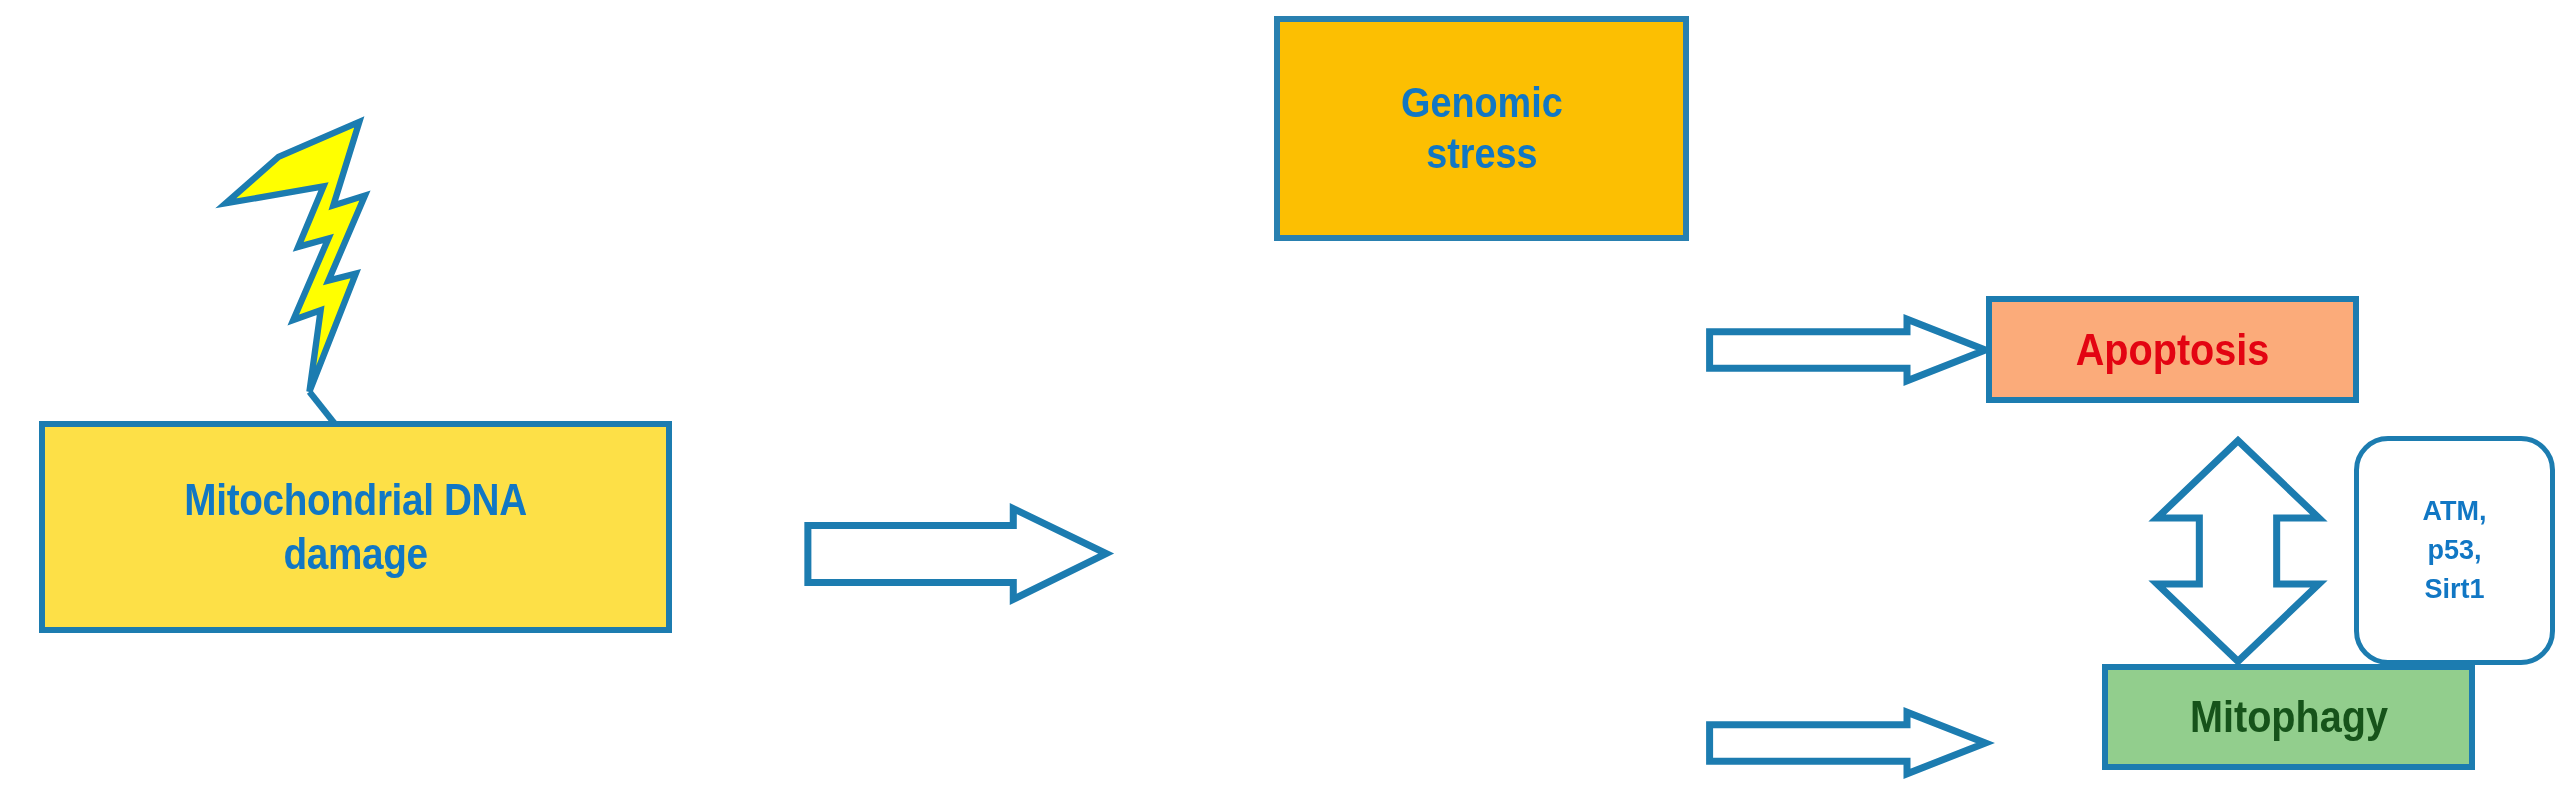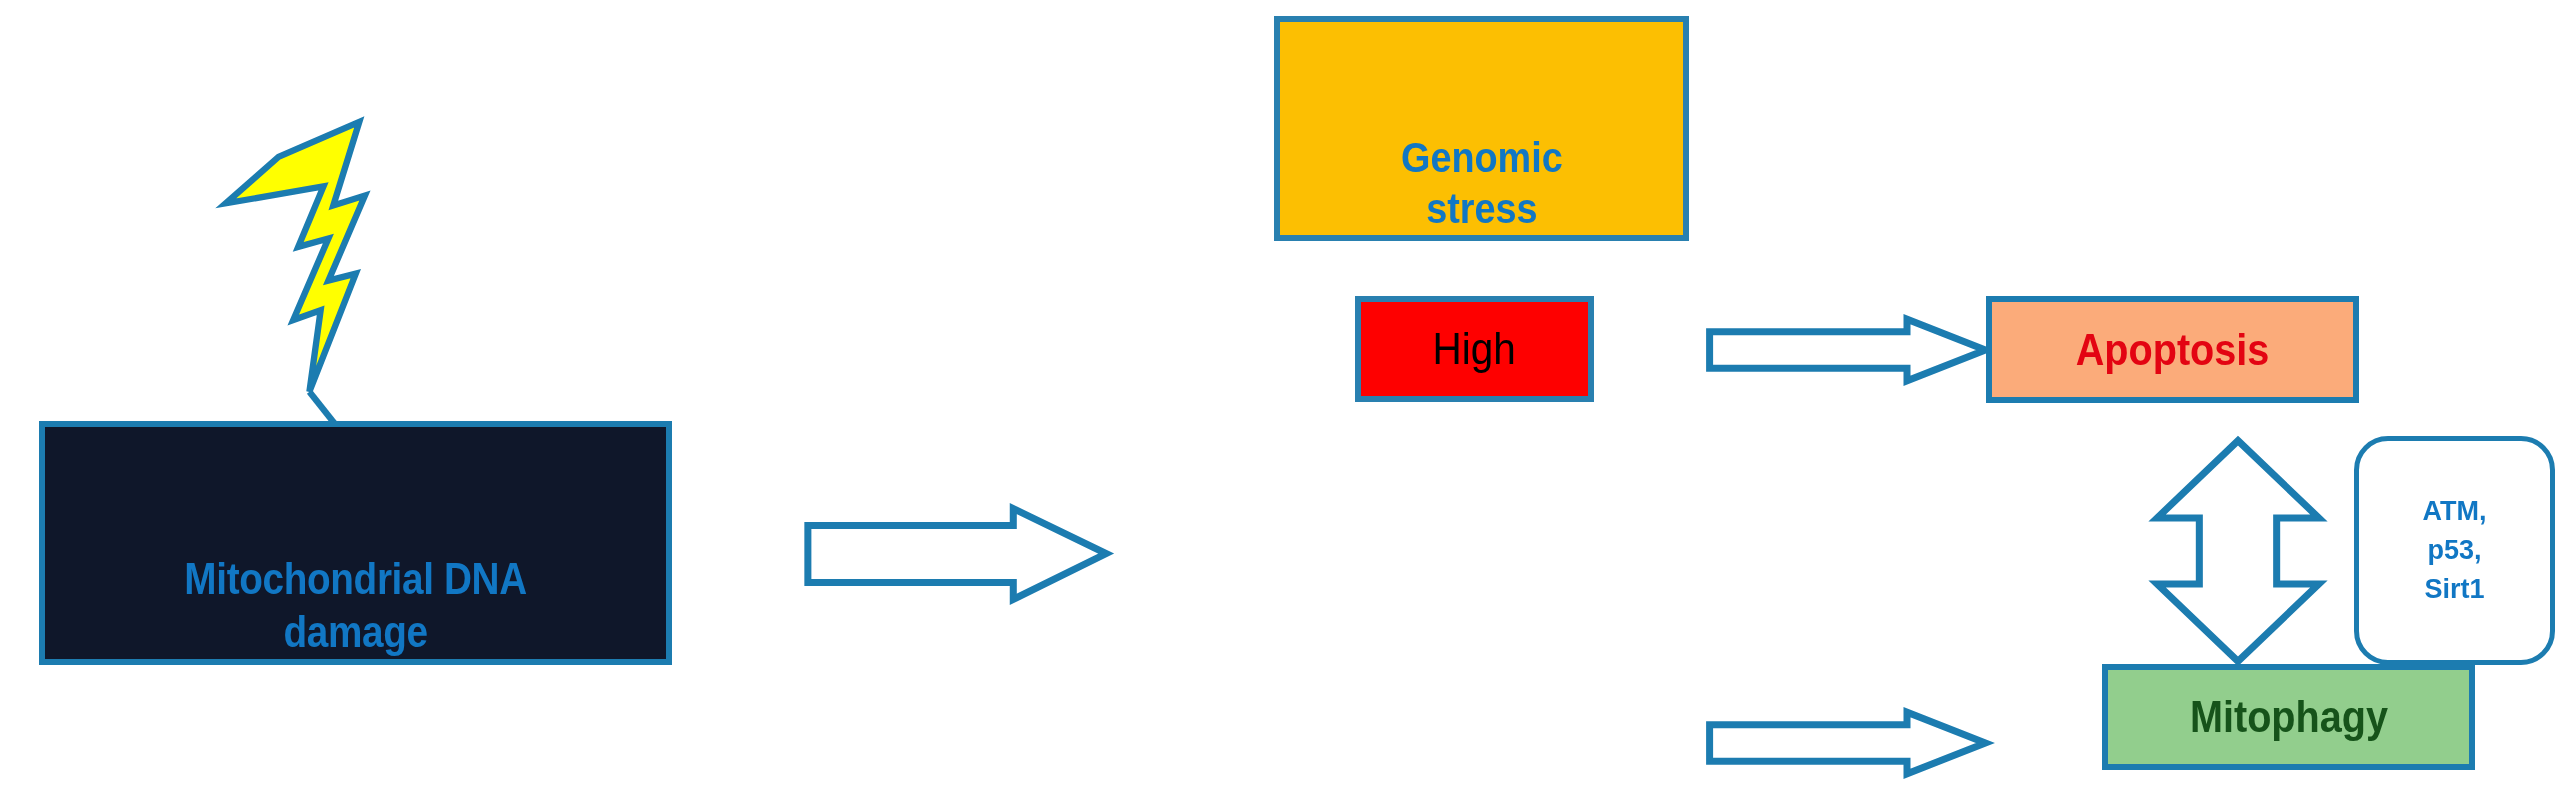--- a/index.html
+++ b/index.html
@@ -27,40 +27,38 @@
     line-height: 1.22;
   }
   .node .label {
     display: block;
     white-space: pre-line;
   }
 
   
   #node-mtdna {
     left: 39px;  top: 421px;
-    width: 633px; height: 244px;
-    background: #0f172a;
+    width: 633px; height: 212px;
+    background: #fde047;
     border: 6.3px solid #1c7cb0;
-    align-items: flex-end;
   }
   #node-mtdna .label {
     color: #1177c4;
     font-weight: bold;
     font-size: 44px;
     letter-spacing: -0.4px;
     transform: scaleX(0.88);
   }
 
   
   #node-genomic {
     left: 1274px; top: 15.5px;
     width: 415px; height: 225px;
     background: #fcbf02;
     border: 6.3px solid #2980b0;
-    align-items: flex-end;
   }
   #node-genomic .label {
     color: #1177c4;
     font-weight: bold;
     font-size: 42px;
     transform: scaleX(0.9);
   }
 
   
   #node-high {
@@ -162,23 +160,20 @@
 
   <svg id="arrow-main" class="shape" width="310" height="102" viewBox="0 0 440 145">
     <polygon points="8,32 300,32 300,8 432,72 300,137 300,113 8,113" fill="#ffffff" stroke="#1c7cb0" stroke-width="10" stroke-linejoin="miter"></polygon>
   </svg>
 
   <div class="node" id="node-genomic">
     <span class="label">Genomic
 stress</span>
   </div>
 
-  <div class="node" id="node-high">
-    <span class="label">High</span>
-  </div>
 
   <svg id="arrow-high" class="shape" width="289" height="70" viewBox="0 0 410 100">
     <polygon points="8,24 290,24 290,6 402,50 290,94 290,76 8,76" fill="#ffffff" stroke="#1c7cb0" stroke-width="10" stroke-linejoin="miter"></polygon>
   </svg>
 
   <div class="node" id="node-apoptosis">
     <span class="label">Apoptosis</span>
   </div>
 
   <svg id="arrow-cross" class="shape" width="176" height="232" viewBox="0 0 250 330">

